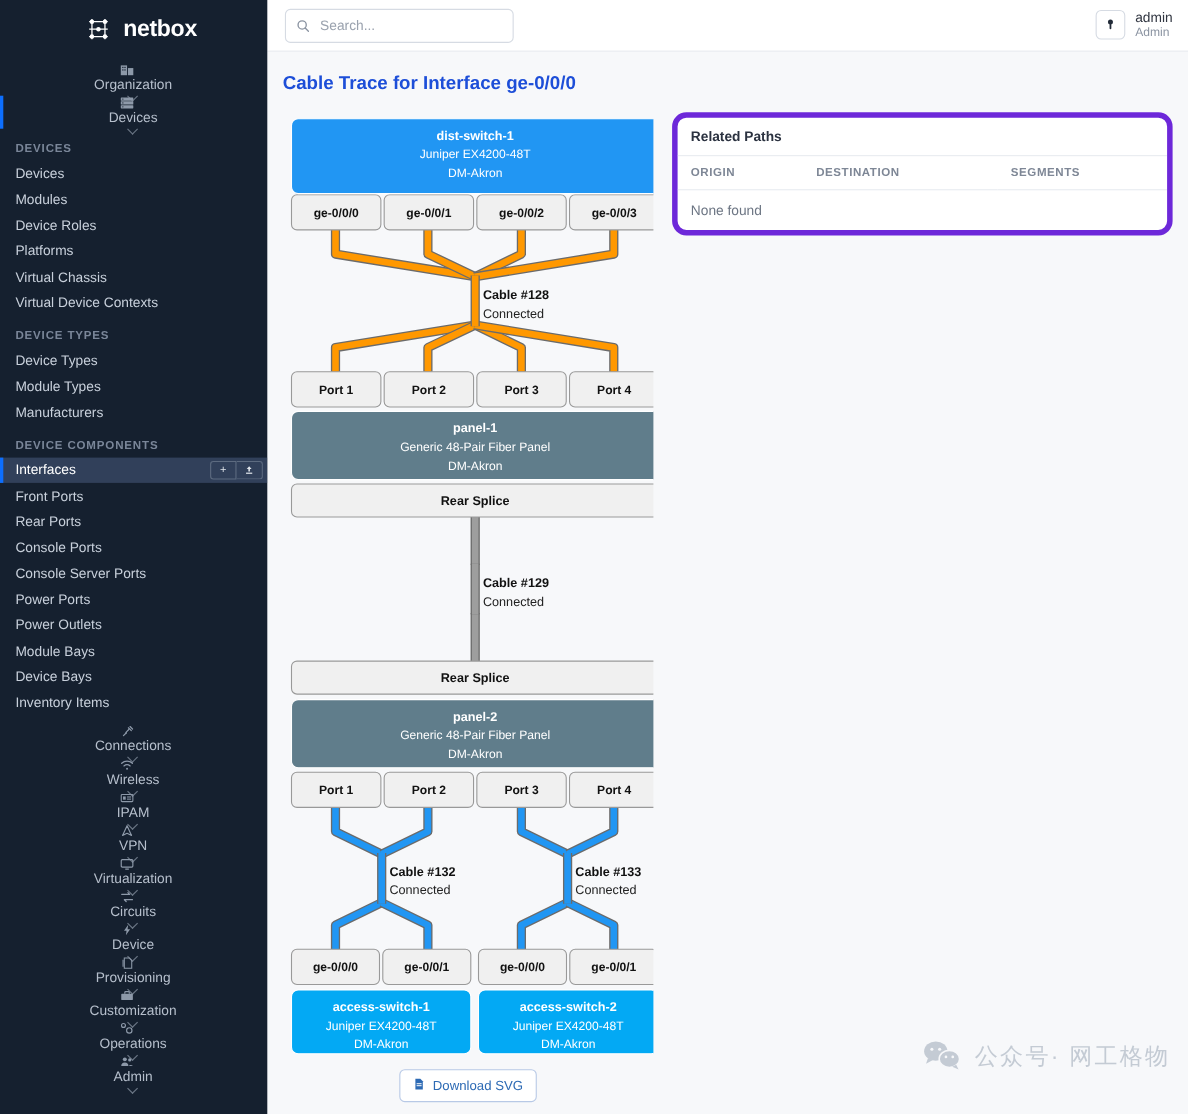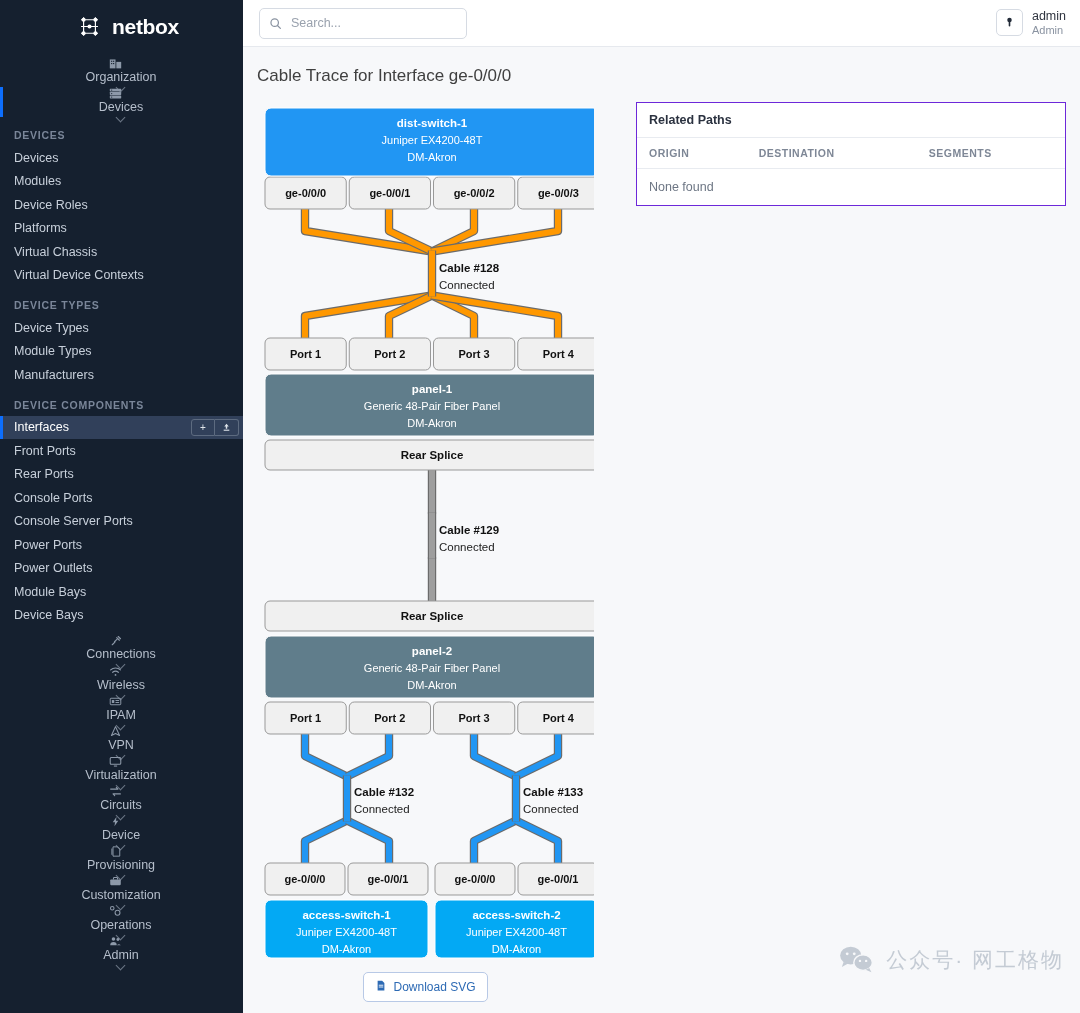--- a/index.html
+++ b/index.html
@@ -100,33 +100,33 @@
   .user-area { display:flex; align-items:center; gap:9px; }
   .user-avatar {
     width:27px;height:27px;border:1px solid #d6dbe3;border-radius:5px;
     display:flex;align-items:center;justify-content:center;background:#fff;
   }
   .user-text { line-height:1.15; }
   .user-name { font-size:12.5px; color:#303540; }
   .user-role { font-size:11px; color:#8a93a1; }
 
   .page-title {
-    font-size: 17px; font-weight: 400; color:#404040;
+    font-size: 17px; font-weight: 700; color:#1d4ed8;
     padding: 19px 0 0 14px;
   }
 
   .content {
     display:flex; padding: 16px 14px 0 14px; gap: 14px; flex:1; min-height:0;
     position: relative;
   }
   .trace-col { width: 340px; flex: 0 0 340px; }
   .right-col { flex:1; min-width:0; }
 
   
-  .card { background:#fff; border:1px solid #6d28d9; border-radius:0; overflow:hidden;margin-left:25px; }
+  .card { background:#fff; border:5px solid #6d28d9; border-radius:13px; overflow:hidden; }
   .card-header {
     padding: 10px 12px; font-size:12.5px; font-weight:700; color:#2b3240;
     border-bottom:1px solid #e8ebf0;
   }
   table.rp { width:100%; border-collapse:collapse; }
   table.rp th {
     text-align:left; font-size:10.5px; letter-spacing:.5px; text-transform:uppercase;
     color:#7e8796; font-weight:600; padding: 9px 12px; border-bottom:1px solid #e8ebf0;
   }
   table.rp td { font-size:12.5px; color:#6d7684; padding: 11px 12px; }
@@ -264,20 +264,23 @@
           <span class="ilabel">Power Ports</span>
         </div>
       <div class="nav-item">
           <span class="ilabel">Power Outlets</span>
         </div>
       <div class="nav-item">
           <span class="ilabel">Module Bays</span>
         </div>
       <div class="nav-item">
           <span class="ilabel">Device Bays</span>
+        </div>
+      <div class="nav-item">
+          <span class="ilabel">Inventory Items</span>
         </div>
 
       <div class="nav-spacer"></div>
 
       <div class="nav-group">
         <span class="gicon">
           <svg width="12" height="12" viewBox="0 0 16 16" fill="none" stroke="#8d99a9" stroke-width="1.5" stroke-linecap="round">
               <path d="M3 13 L6.5 9.5"></path>
               <path d="M9 3.5 L12.5 7"></path>
               <path d="M6 9 L9.5 5.5"></path>

